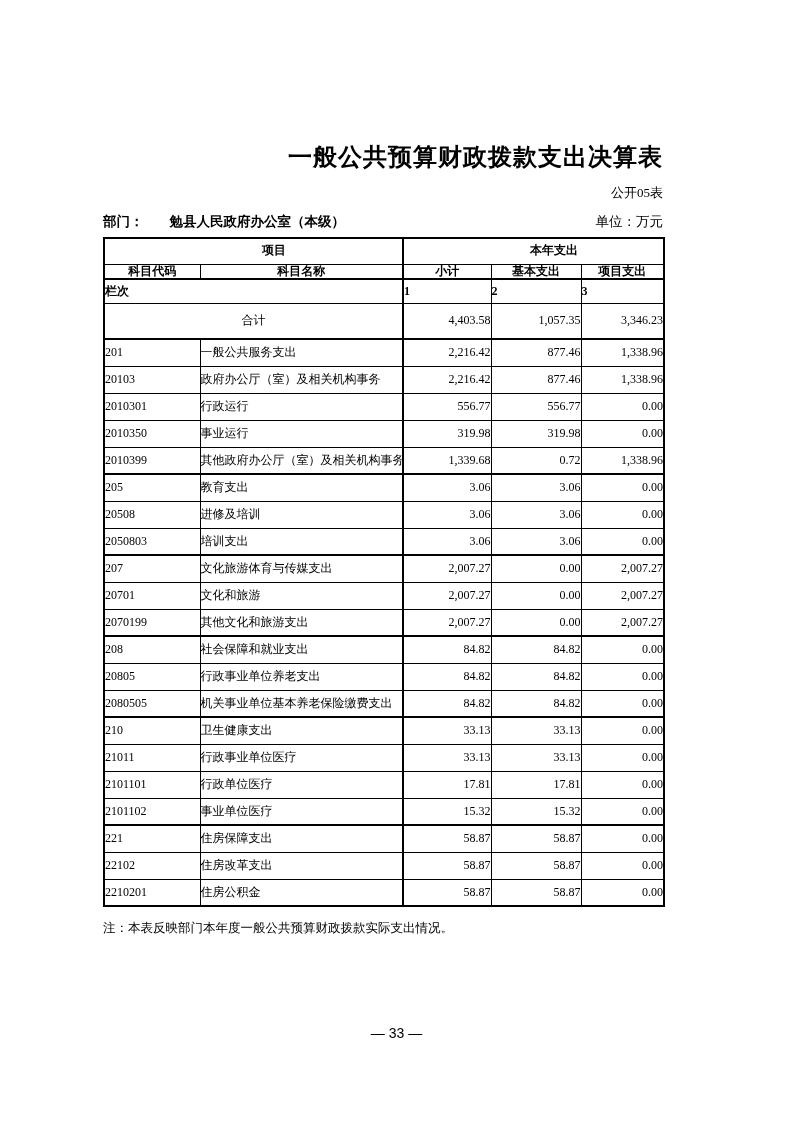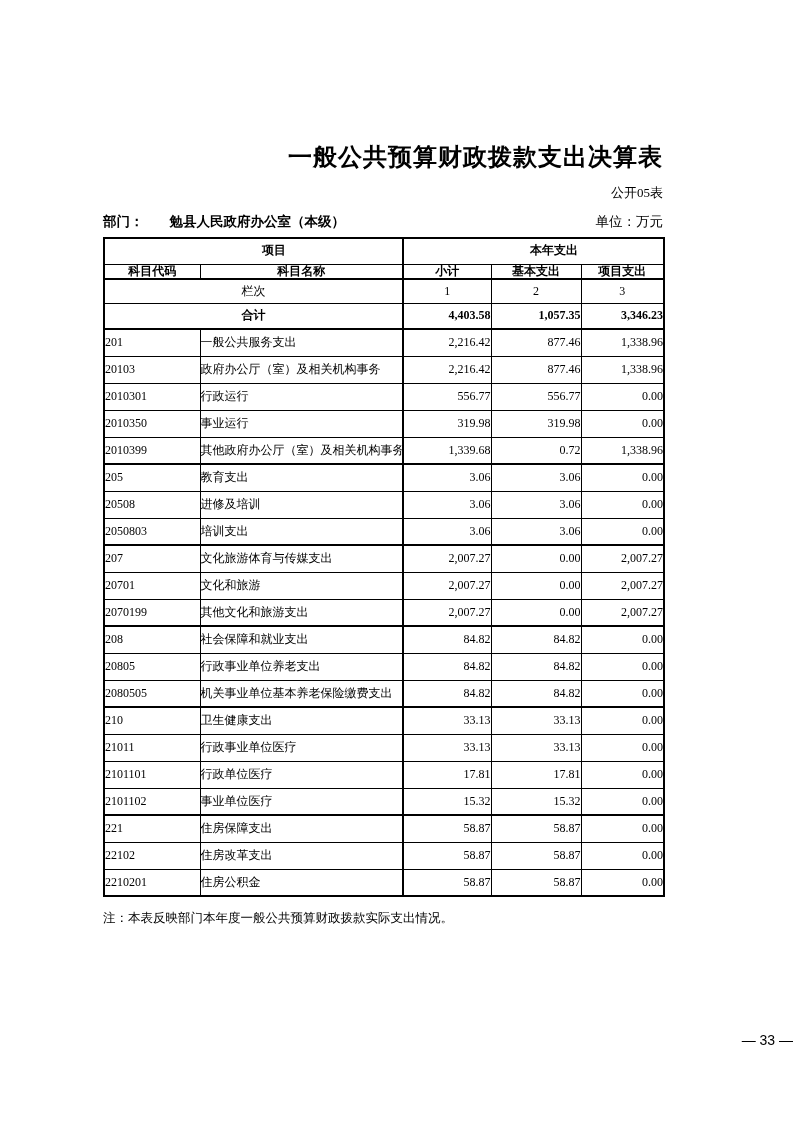--- a/index.html
+++ b/index.html
@@ -51,40 +51,40 @@
   }
   table.budget th, table.budget td {
     border: 1px solid #000;
     padding: 0;
     line-height: 1.15;
     overflow: hidden;
     white-space: nowrap;
   }
   tr.header-group th { height: 26px; font-weight: bold; text-align: center; padding-left: 41px; }
   tr.header-cols th  { height: 14px; font-weight: bold; text-align: center; }
-  tr.lanci-row td    { height: 24px; font-weight: normal; text-align: center; border-top-width: 2px; }
-  tr.total-row td    { height: 26px; font-weight: bold; }
+  tr.lanci-row td    { height: 24px; font-weight: bold; text-align: left; border-top-width: 2px; }
+  tr.total-row td    { height: 36px; font-weight: normal; }
   tr.total-row .row-label { text-align: center; }
   tbody.data-rows td { height: 27px; }
   tr.group-start td  { border-top-width: 2px; }
 
   .cell-code { text-align: left;  padding-left: 9px; }
   .cell-name { text-align: left;  padding-left: 10px; }
   .cell-num  { text-align: right; padding-right: 9px; }
   .sep { border-left-width: 2px !important; }
 
   .note {
     margin-top: 13px;
     font-size: 12.5px;
   }
   .page-number {
     position: absolute;
     left: 0; right: 0;
-    bottom: 74px;
-    text-align: right;
+    bottom: 81px;
+    text-align: center;
     font-size: 14px;
     font-family: "Liberation Sans", "DejaVu Sans", sans-serif;
   }
 </style>
 </head>
 <body>
 
 <div class="content">
 
   <h1 class="title">一般公共预算财政拨款支出决算表</h1>

